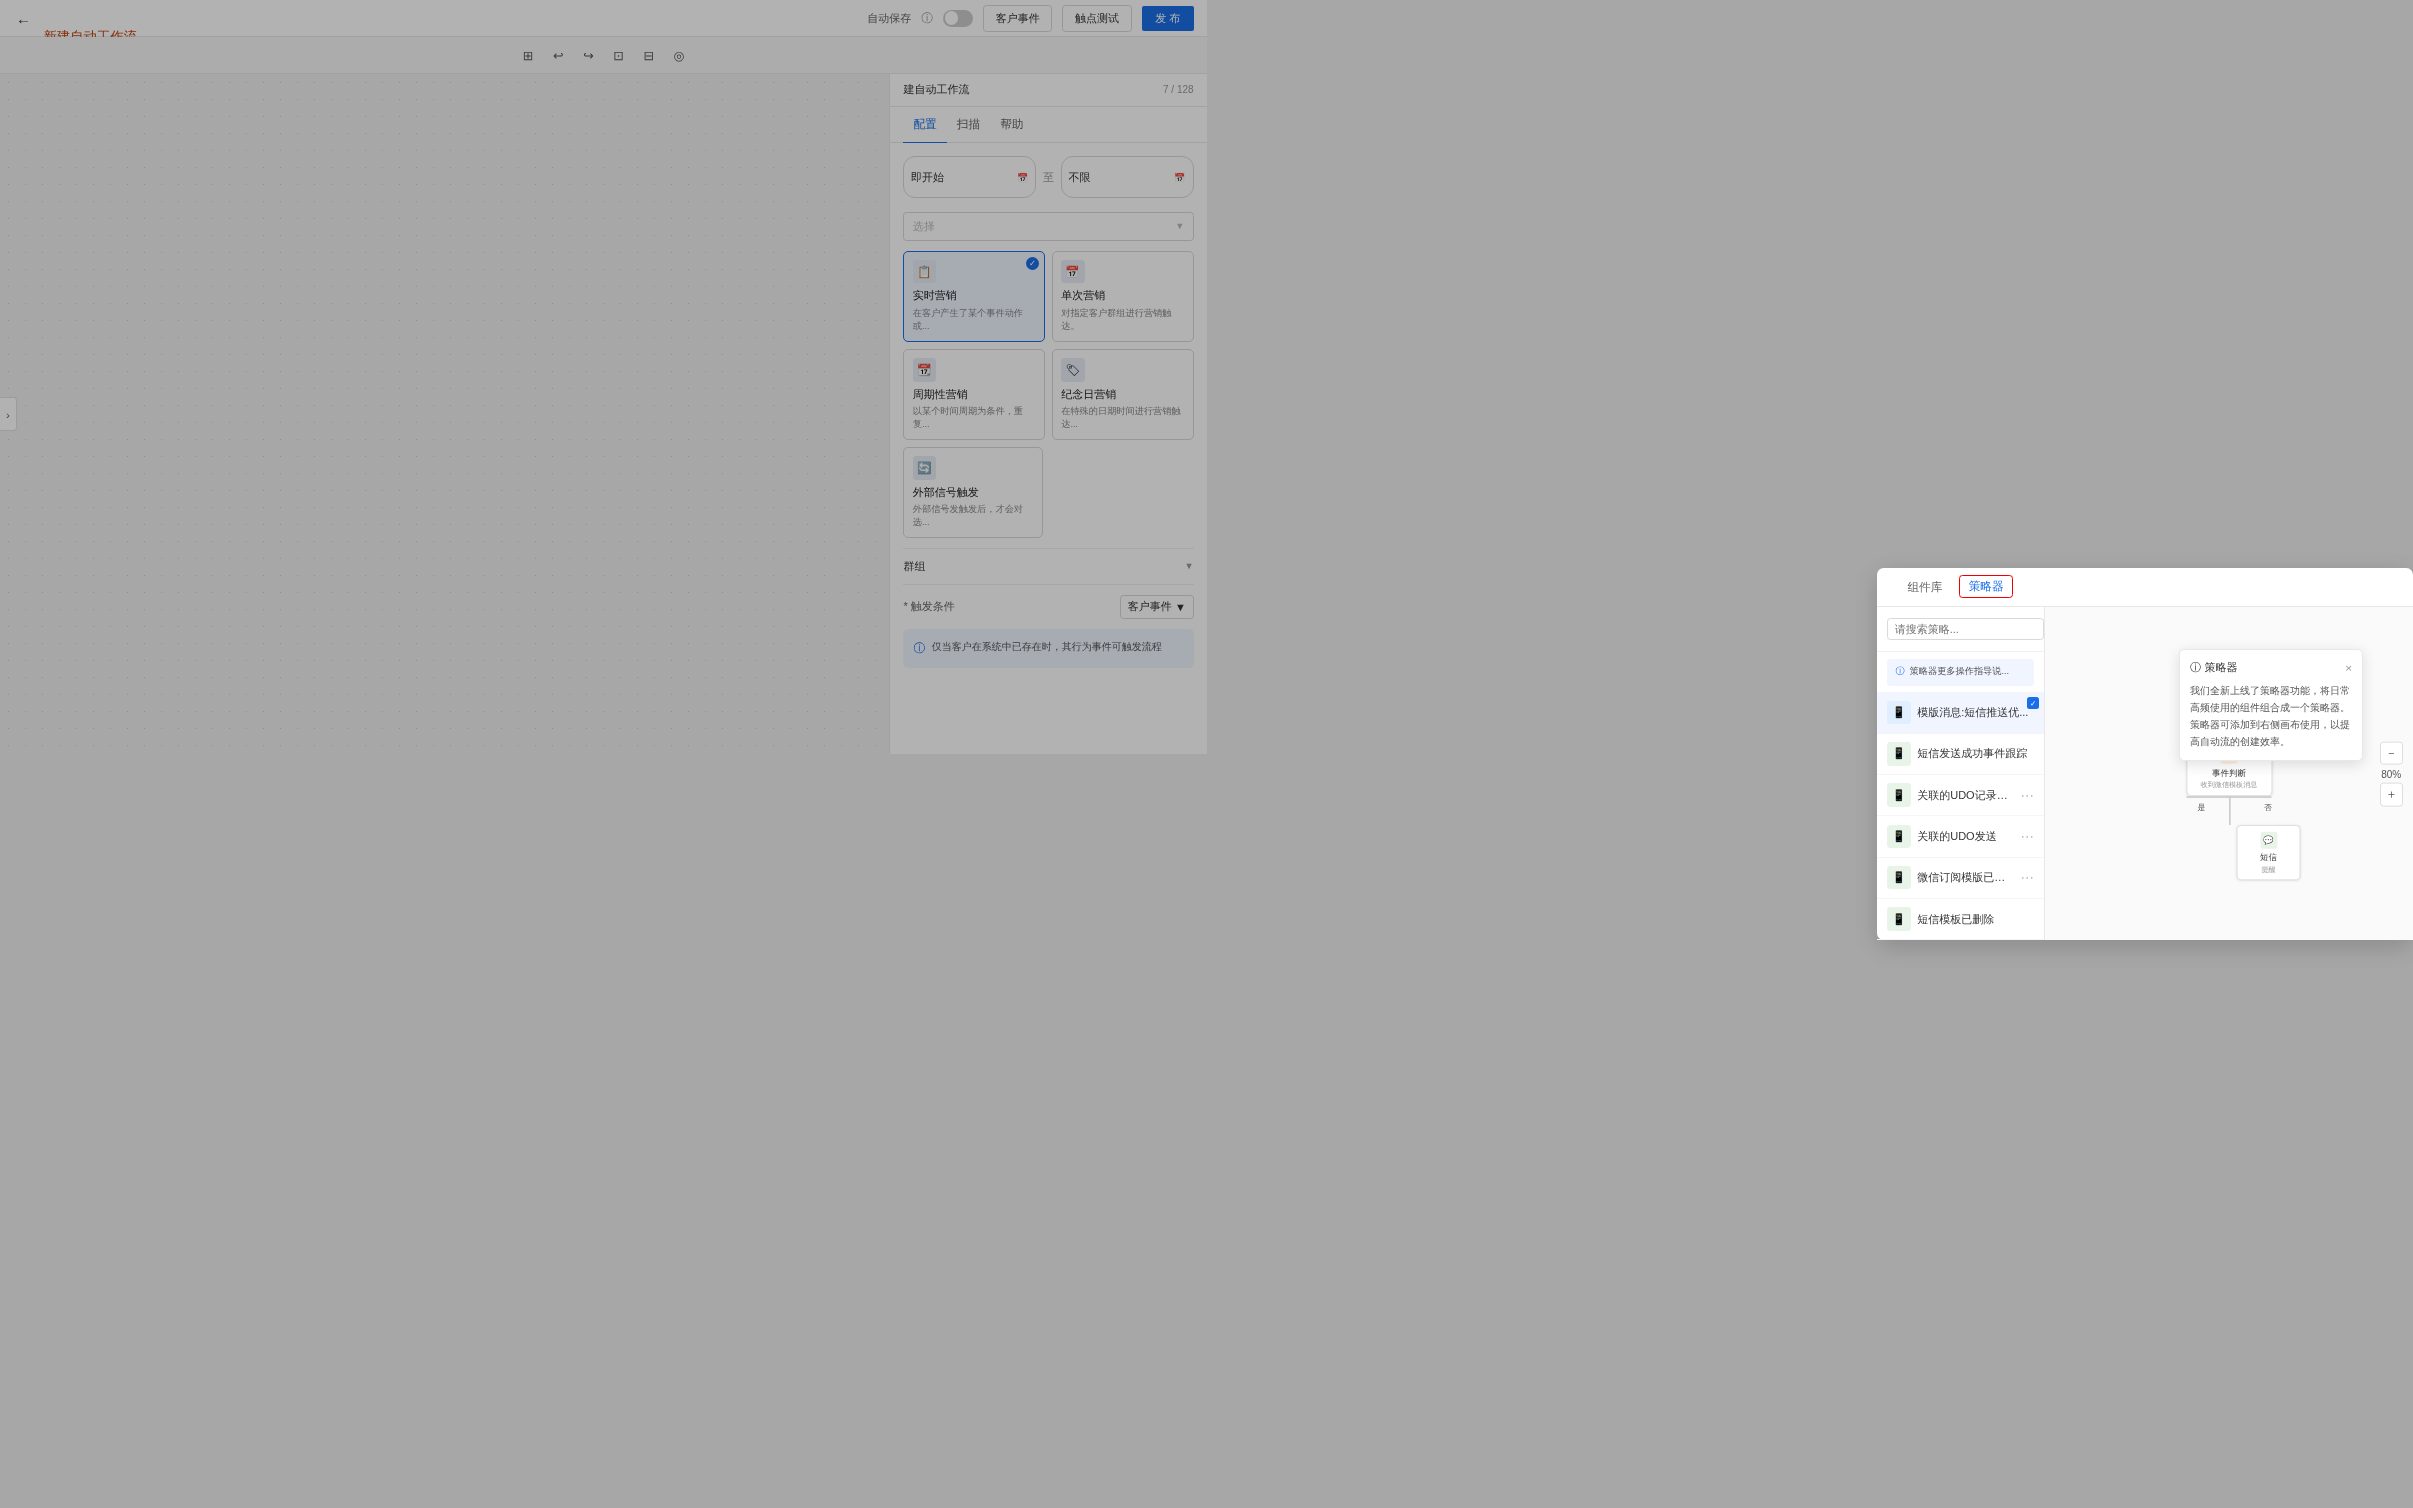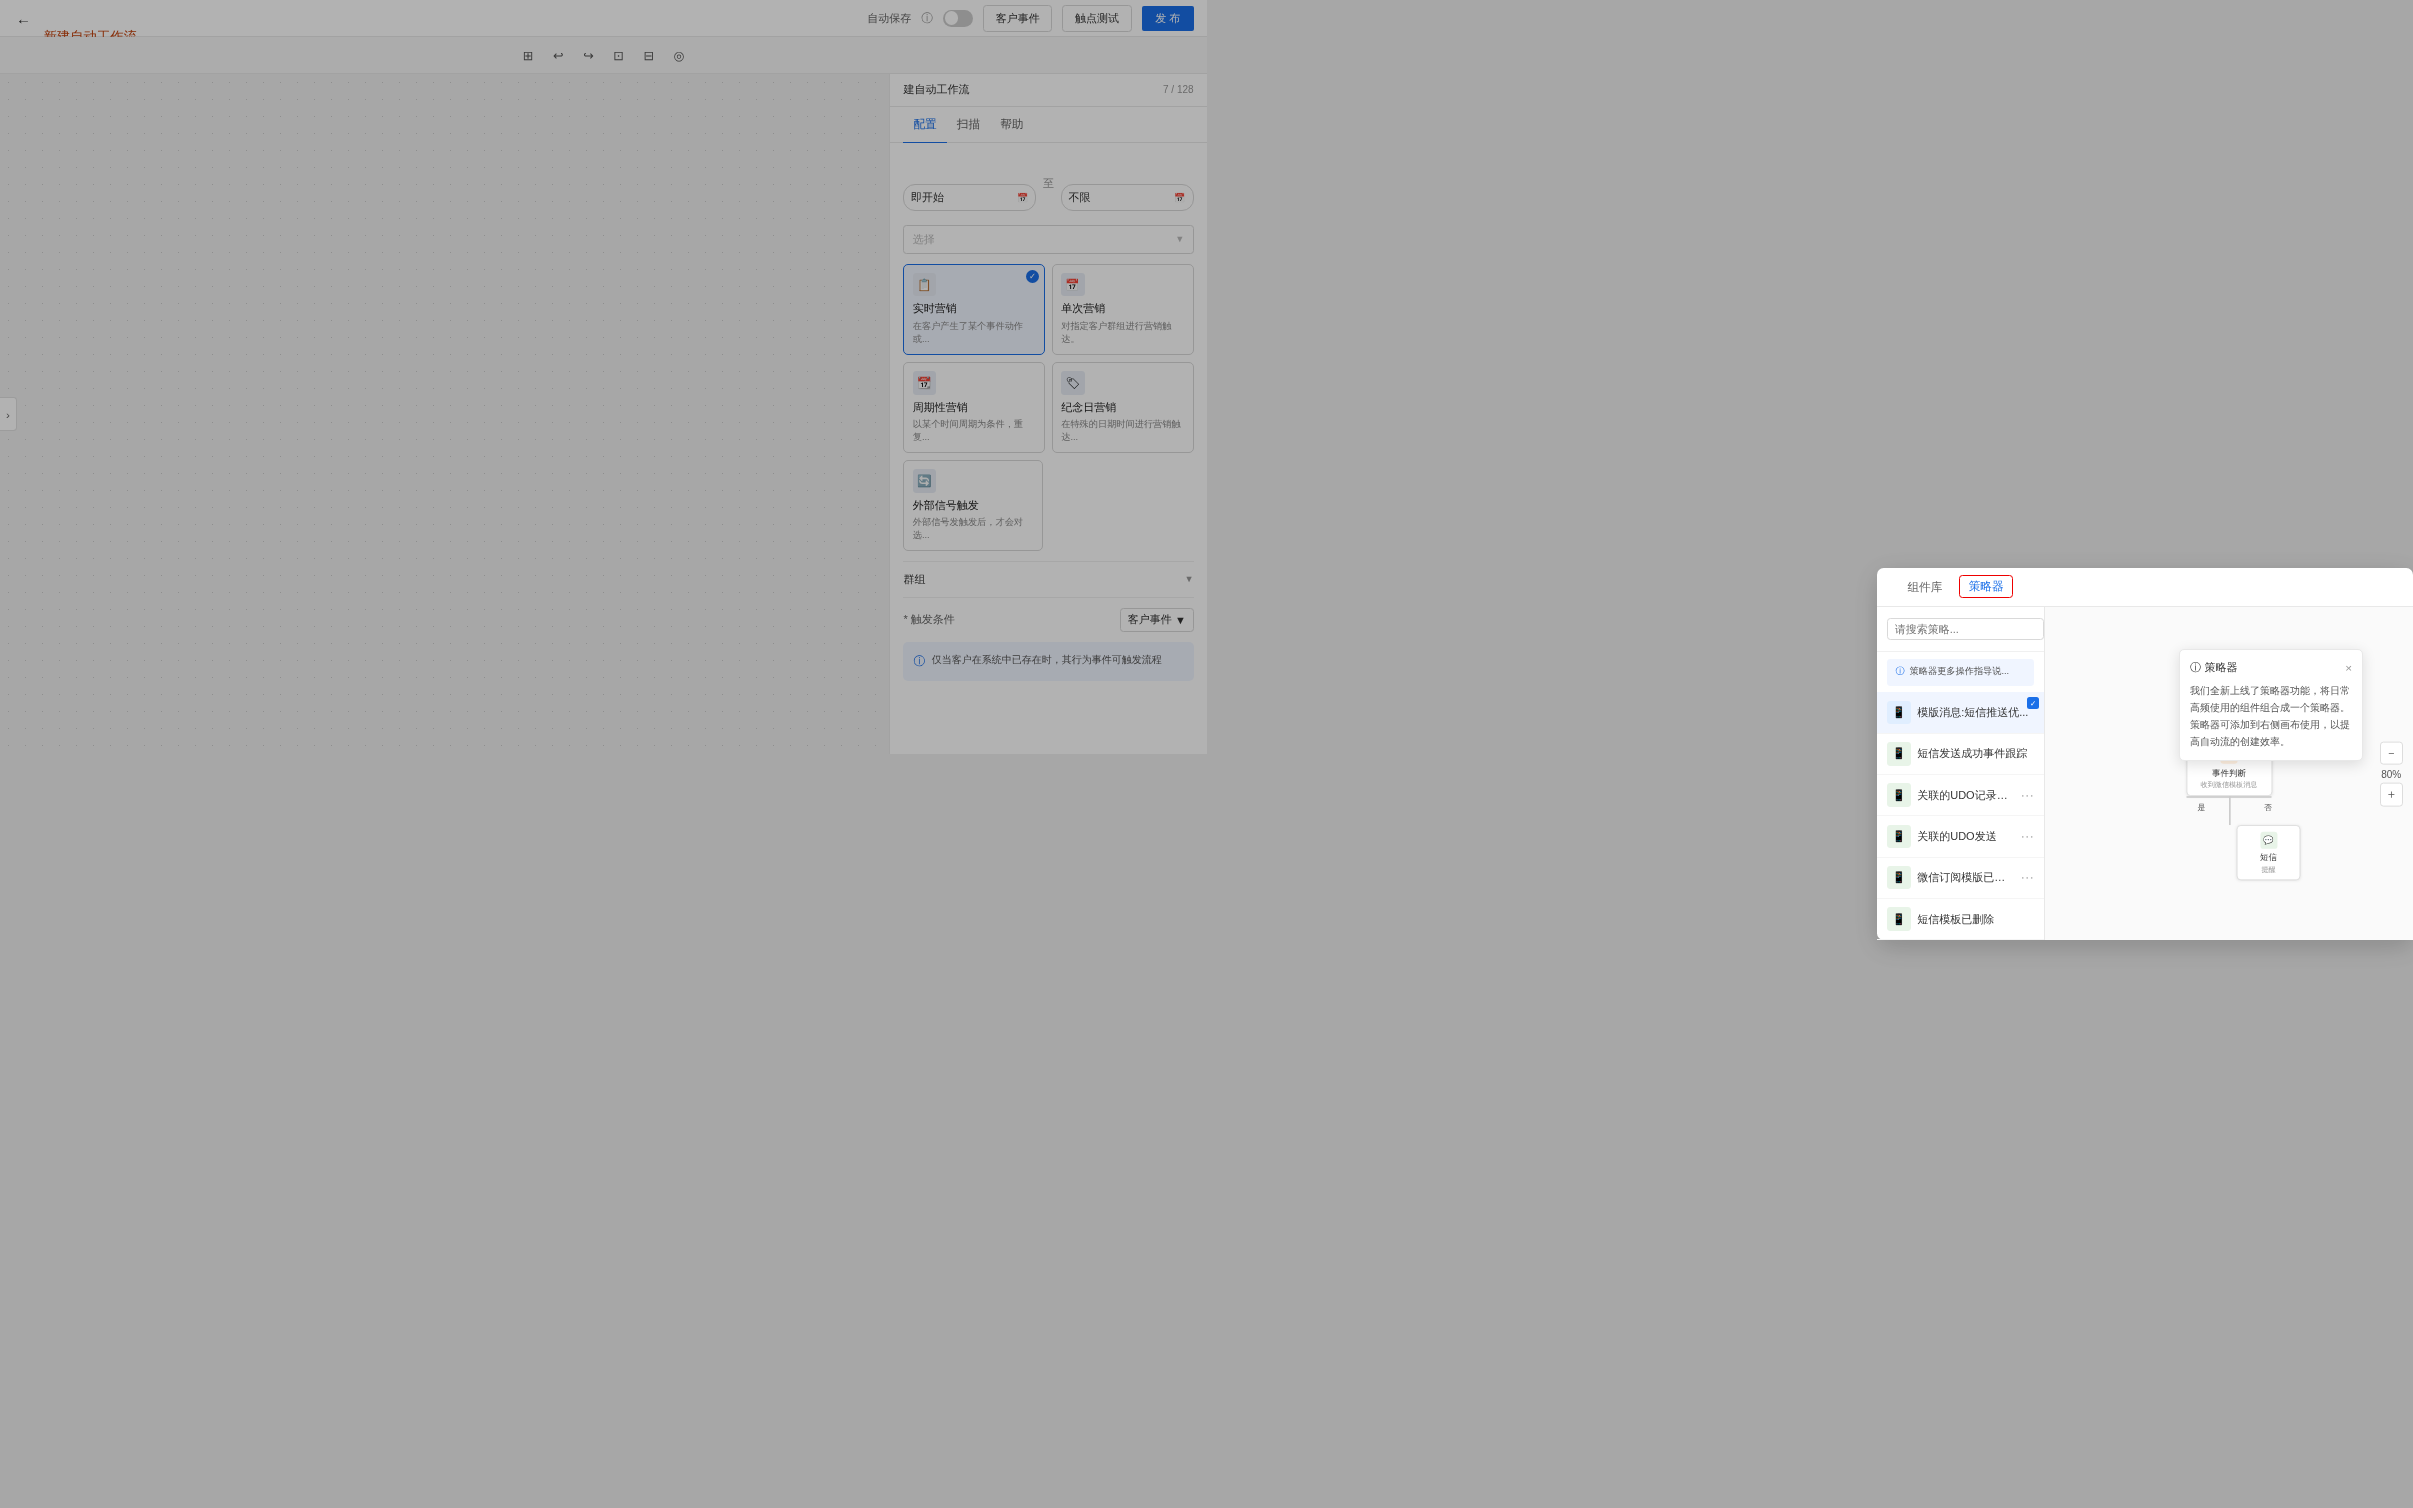--- a/index.html
+++ b/index.html
@@ -63,24 +63,23 @@
     .right-tab {
       padding: 10px 10px; font-size: 11.7px; color: #666; cursor: pointer;
       border-bottom: 1.7px solid transparent; margin-bottom: -0.8px;
     }
     .right-tab.active { color: #1a6fe8; border-bottom-color: #1a6fe8; font-weight: 500; }
 
     
     .right-content { padding: 13.4px; }
     .form-row-inline { display: flex; align-items: center; gap: 6.7px; margin-bottom: 13.4px; }
     .date-input {
-      flex: 1; height: 27px; border: 0.8px solid #d9d9d9; border-radius: 12px;
+      flex: 1; height: 42px; border: 0.8px solid #d9d9d9; border-radius: 12px;
       padding: 0 6.7px; font-size: 11px; color: #333; display: flex; align-items: center;
       justify-content: space-between;
-      margin-top: 28px;
     }
     .date-arrow { color: #999; font-size: 9.2px; }
     .marketing-row { display: flex; gap: 6.7px; margin-bottom: 6.7px; }
     .marketing-card {
       flex: 1; border: 0.8px solid #d9d9d9; border-radius: 5px; padding: 8.4px;
       cursor: pointer; position: relative;
     }
     .marketing-card.selected { border-color: #1a6fe8; background: #f0f5ff; }
     .marketing-card-icon { width: 23.5px; height: 23.5px; border-radius: 3.4px; background: #e8edf5; display: flex; align-items: center; justify-content: center; margin-bottom: 5px; font-size: 11.7px; }
     .marketing-card-title { font-size: 11px; font-weight: 500; color: #222; margin-bottom: 3.4px; }

